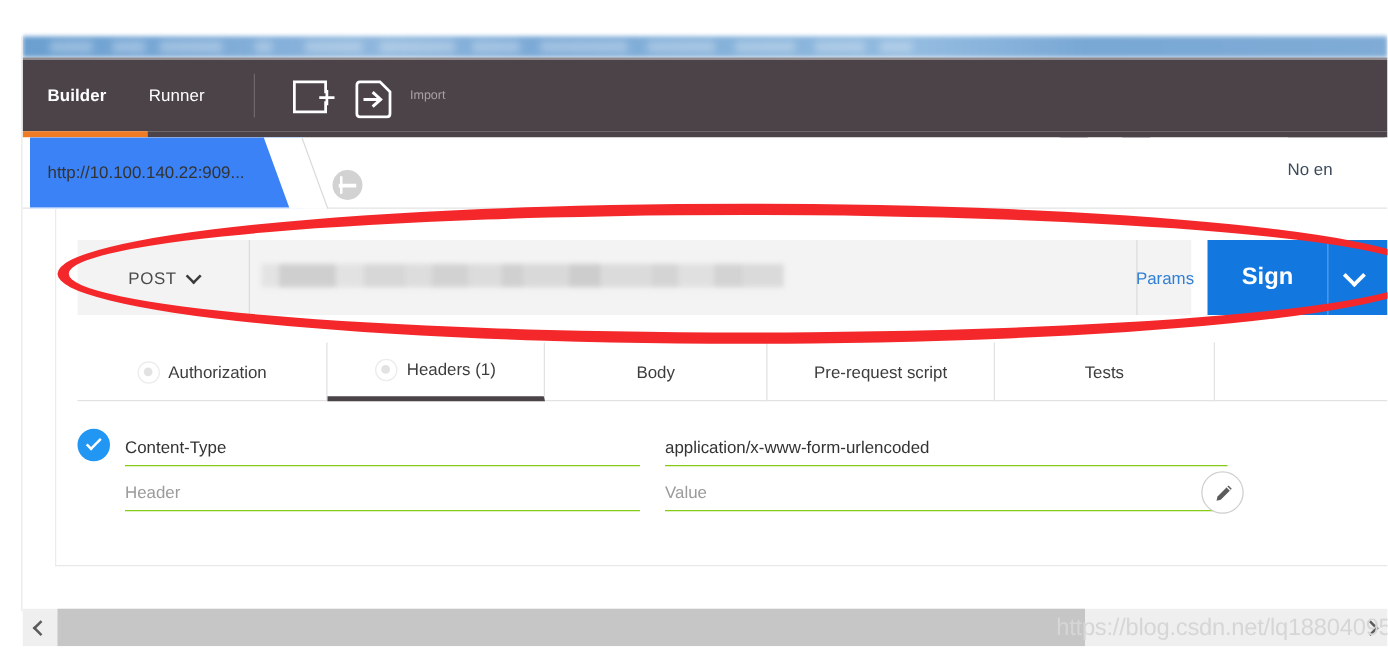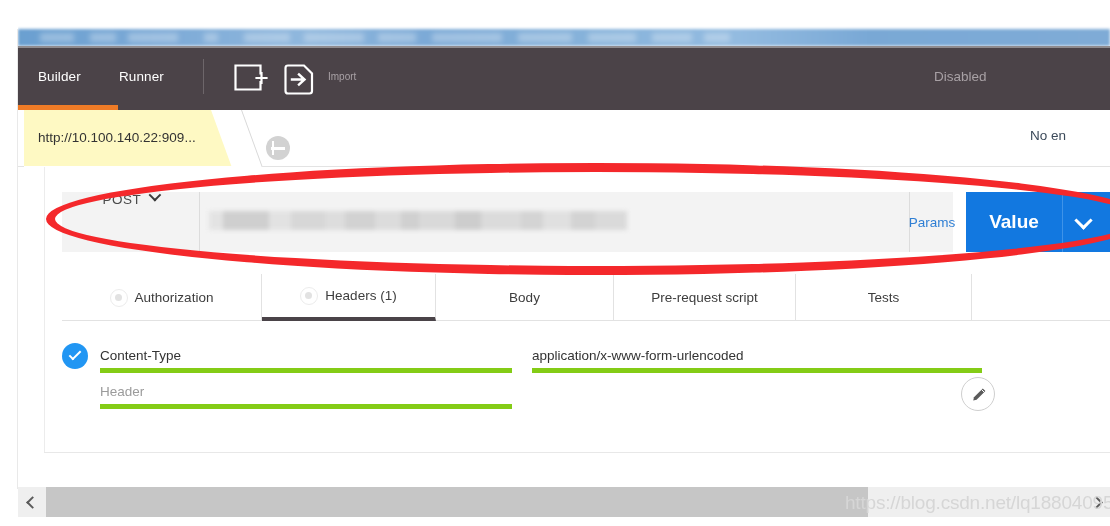--- a/index.html
+++ b/index.html
@@ -34,21 +34,21 @@
   .app-header {
     position: absolute; left: 18px; top: 48px; width: 1092px; height: 57px;
     background: #4b4348;
   }
   .nav-tab {
     position: absolute; top: 0; height: 57px;
     display: flex; align-items: center;
     font-size: 13.5px; letter-spacing: .1px;
     cursor: pointer;
   }
-  .nav-tab.builder { left: 20px; color: #ffffff; font-weight: normal; }
+  .nav-tab.builder { left: 20px; color: #ffffff; font-weight: bold; }
   .nav-tab.runner  { left: 101px; color: #ffffff; }
 
   .hdr-divider {
     position: absolute; left: 185px; top: 11px; width: 1px; height: 35px;
     background: #6d666a;
   }
 
   .icon-newtab {
     position: absolute; left: 216px; top: 16px; width: 35px; height: 31px;
     cursor: pointer;
@@ -91,21 +91,21 @@
     background:#4b4348;
   }
 
   
   .tabstrip {
     position:absolute; left:18px; top:110px; width:1092px; height:57px;
     background:#ffffff; border-bottom:1px solid #e3e3e3;
   }
   .req-tab {
     position:absolute; left:6px; top:0; width:218px; height:57px;
-    background:#fef9c3;
+    background:#3b82f6;
     border-right:1px solid #d9d9d9;
     border-bottom:1px solid #ffffff;
     cursor:pointer;
   }
   .req-tab::after {
     content:""; position:absolute; right:-1px; top:0;
     width:30px; height:57px;
     background:#ffffff;
     border-right:1px solid #d9d9d9;
     transform: skewX(20deg);
@@ -126,21 +126,21 @@
     font-size:13.5px; color:#3c4a5a; white-space:nowrap;
   }
 
   
   .urlbar {
     position:absolute; left:62px; top:192px; width:891px; height:60px;
     background:#f3f3f3;
   }
   .method-box {
     position:absolute; left:0; top:0; width:138px; height:60px;
-    display:flex; align-items:flex-start; justify-content:center;
+    display:flex; align-items:center; justify-content:center;
     border-right:1px solid #dcdcdc;
     cursor:pointer;
   }
   .method-text { font-size:13.5px; color:#4a4a4a; letter-spacing:.5px; }
   .chev-down {
     display:inline-block; margin-left:8px; width:9px; height:9px;
     border-right:2.5px solid #3a3a3a; border-bottom:2.5px solid #3a3a3a;
     transform: rotate(45deg) translateY(-2px);
   }
   .url-input-wrap {
@@ -200,21 +200,21 @@
     position:absolute; left:62px; top:343px; width:26px; height:26px;
     border-radius:50%; background:#2196f3; cursor:pointer;
   }
   .check-circle .tick {
     position:absolute; left:7px; top:8px; width:12px; height:6px;
     border-left:2.6px solid #fff; border-bottom:2.6px solid #fff;
     transform: rotate(-45deg);
   }
   .field {
     position:absolute; height:30px;
-    border-bottom:5px solid #84cc16;
+    border-bottom:1px solid #84cc16;
     font-size:13.5px; color:#333333;
     display:flex; align-items:center;
     cursor:text;
   }
   .field.ph { color:#9b9b9b; }
   .edit-btn {
     position:absolute; left:961px; top:377px; width:34px; height:34px;
     border-radius:50%; border:1px solid #cfcfcf; background:#fff;
     cursor:pointer;
   }
@@ -331,23 +331,20 @@
 
     <div class="circ-icon sync">
       <svg width="36" height="36" viewBox="0 0 36 36">
         <circle cx="18" cy="18" r="11.5" stroke="#ffffff" stroke-width="2.4" fill="none" stroke-dasharray="48 10" transform="rotate(-35 18 18)"></circle>
         <circle cx="18" cy="18" r="5.5" fill="#ffffff"></circle>
         <circle cx="28.5" cy="13" r="2.6" fill="#ffffff"></circle>
         <circle cx="12" cy="28" r="2.6" fill="#ffffff"></circle>
       </svg>
     </div>
 
-    <div class="disabled-label">
-      <span>Disabled</span>
-    </div>
 
     <button class="signin-btn">Sign in</button>
   </div>
 
   <div class="orange-underline"></div>
   <div class="header-rest-line"></div>
 
   <div class="tabstrip">
     <div class="req-tab">
       <div class="req-tab-label">http://10.100.140.22:909...</div>
@@ -366,21 +363,21 @@
       <span class="method-text">POST</span>
       <span class="chev-down"></span>
     </div>
     <div class="url-input-wrap">
       <div class="url-redact">
         <span style="width:14px; background:#e3e3e3;"></span><span style="width:46px; background:#cfcfcf;"></span><span style="width:22px; background:#e2e2e2;"></span><span style="width:34px; background:#d7d7d7;"></span><span style="width:20px; background:#dddddd;"></span><span style="width:30px; background:#d2d2d2;"></span><span style="width:26px; background:#dcdcdc;"></span><span style="width:18px; background:#d0d0d0;"></span><span style="width:36px; background:#d9d9d9;"></span><span style="width:26px; background:#cdcdcd;"></span><span style="width:40px; background:#dbdbdb;"></span><span style="width:22px; background:#d4d4d4;"></span><span style="width:28px; background:#e0e0e0;"></span><span style="width:24px; background:#d3d3d3;"></span><span style="width:32px; background:#dadada;"></span>
       </div>
     </div>
     <div class="params-link">Params</div>
   </div>
-  <button class="send-btn">Value</button>
+  <button class="send-btn">Sign</button>
   <div class="send-split">
     <span class="chev"></span>
   </div>
 
   <div class="subtabs">
     <div class="subtab" style="left:0px; width:200px;">
       <span class="radio-ico"></span>
       <span>Authorization</span>
     </div>
     <div class="subtab active" style="left:200px; width:174px;">
@@ -399,20 +396,21 @@
   </div>
 
   <div class="check-circle">
     <span class="tick"></span>
   </div>
 
   <div class="field" style="left:100px; top:343px; width:412px;">Content-Type</div>
   <div class="field" style="left:532px; top:343px; width:450px;">application/x-www-form-urlencoded</div>
 
   <div class="field ph" style="left:100px; top:379px; width:412px;">Header</div>
+  <div class="field ph" style="left:532px; top:379px; width:450px;">Value</div>
 
   <div class="edit-btn">
     <svg class="pencil" width="15" height="15" viewBox="0 0 15 15" fill="none">
       <path d="M10.8 1.4 L13.4 4.0 L4.6 12.8 L1.2 13.6 L2.0 10.2 Z" fill="#5b5b5b"></path>
       <path d="M9.6 2.6 L12.2 5.2" stroke="#ffffff" stroke-width="1"></path>
     </svg>
   </div>
 
   <div class="panel-bottom-line"></div>
 

